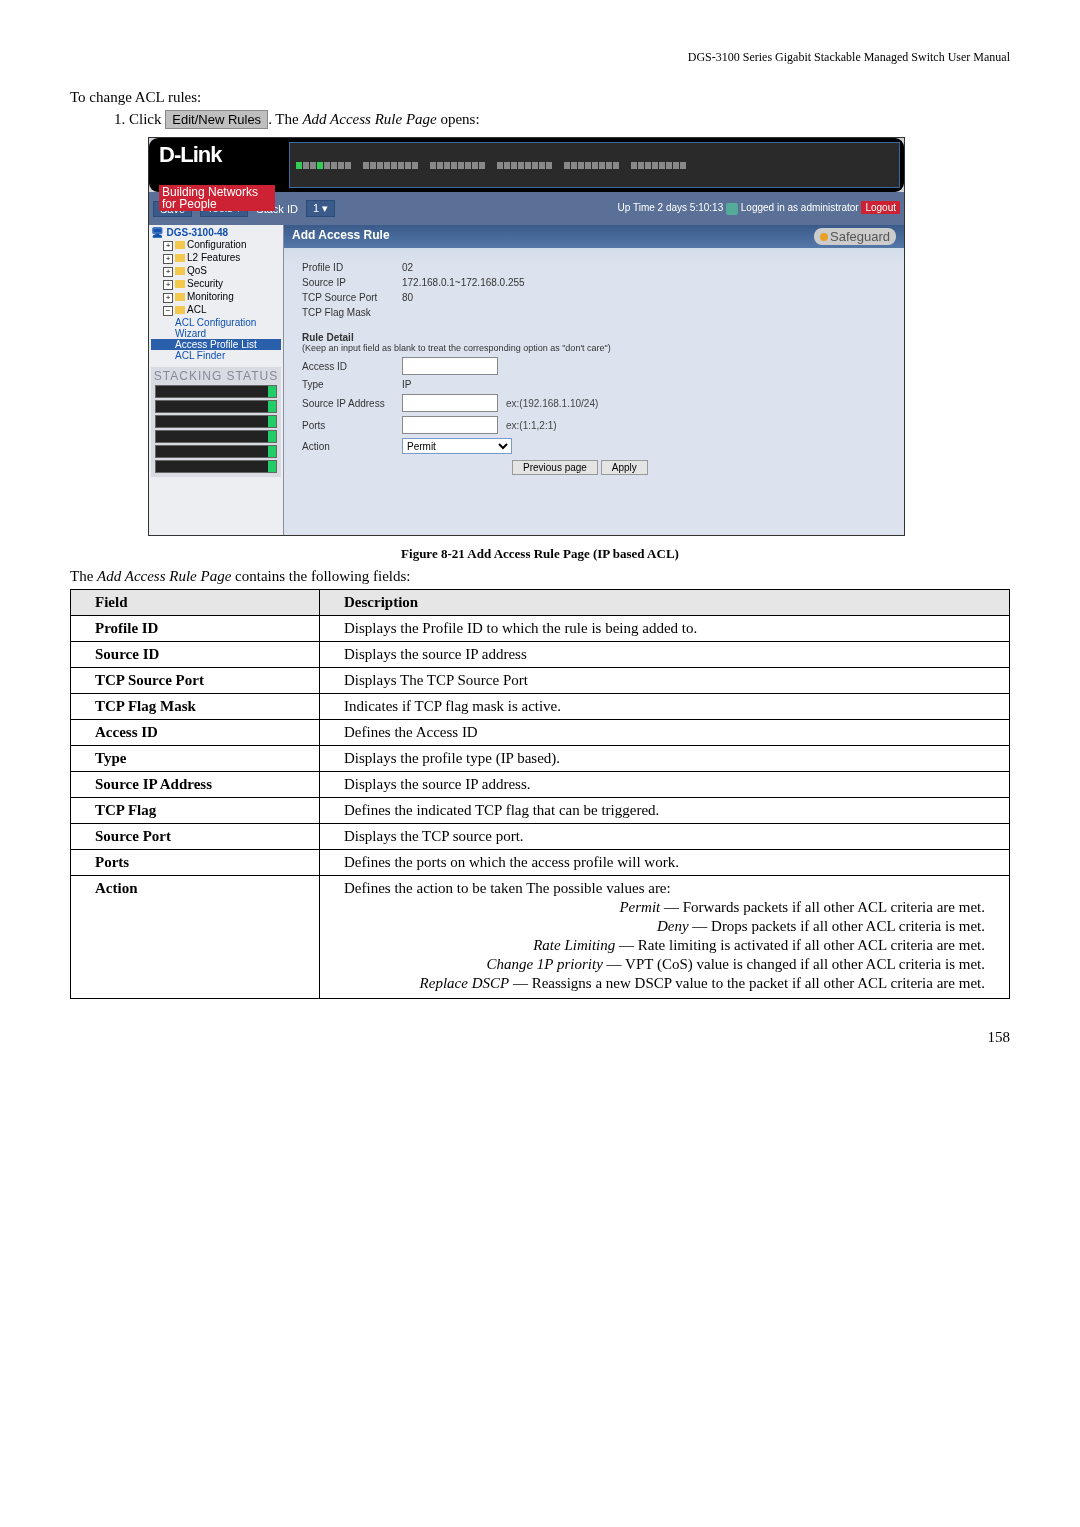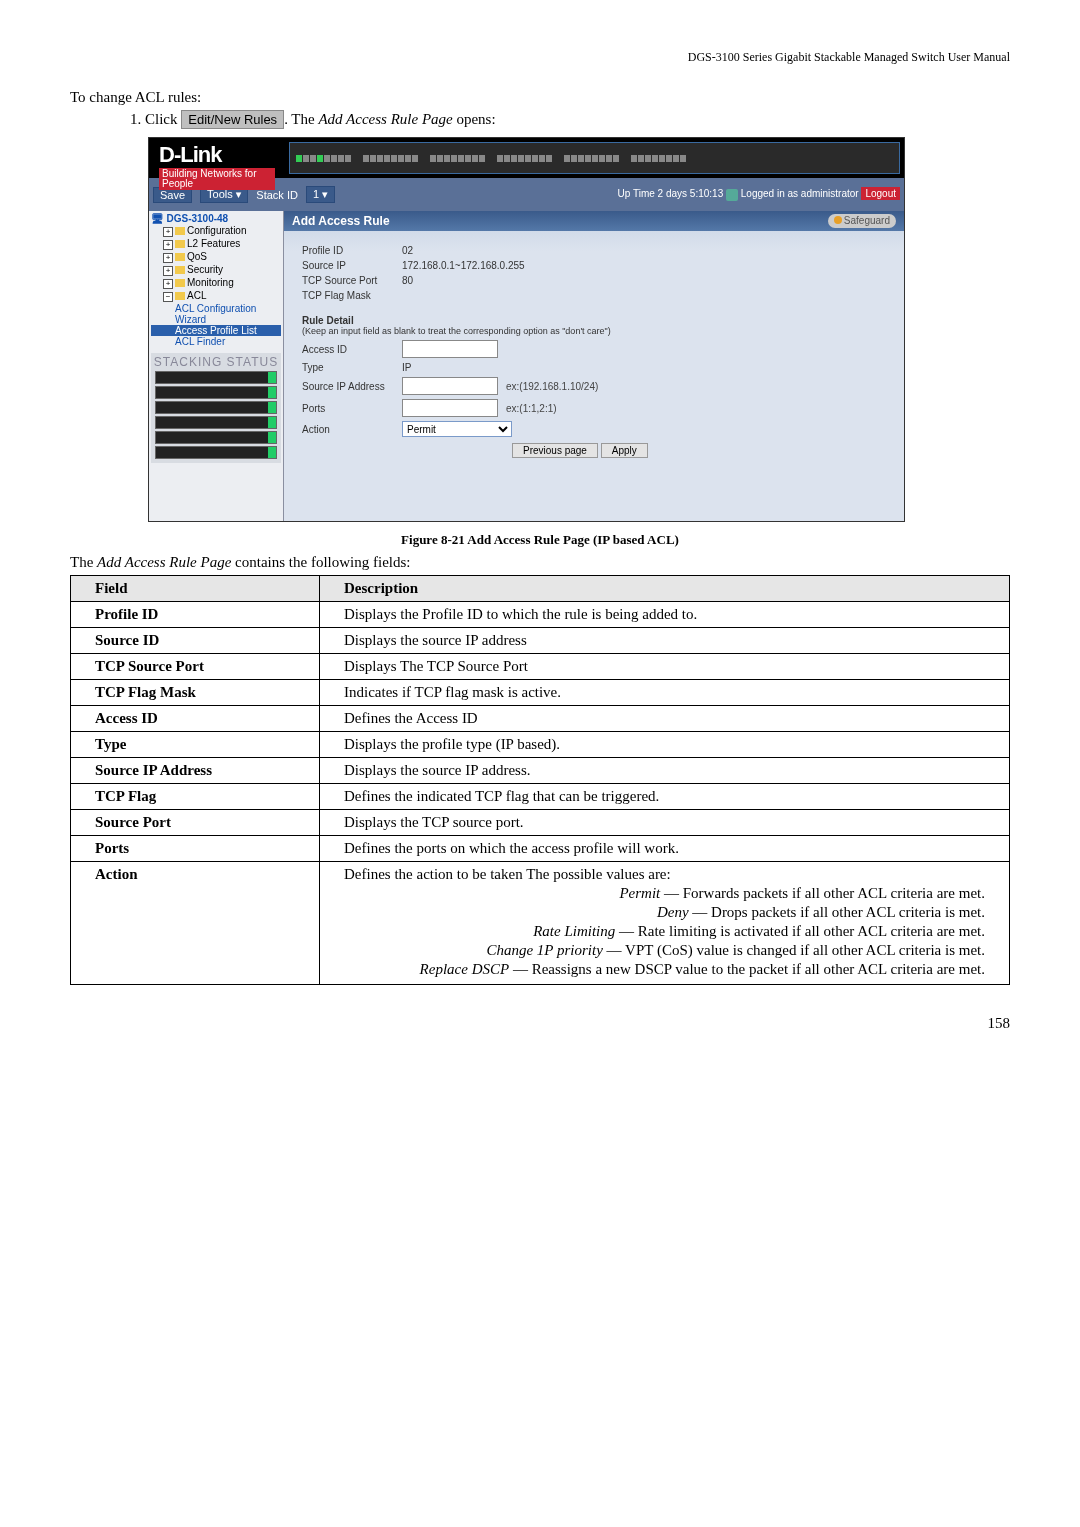--- a/index.html
+++ b/index.html
@@ -13,21 +13,21 @@
   }
   .header-right {
     text-align: right;
     font-size: 12px;
     margin-bottom: 24px;
   }
   .body-text {
     margin: 4px 0;
   }
   .step-line {
-    margin-left: 60px;
+    margin-left: 44px;
   }
   .btn-gray {
     display: inline-block;
     background: #bfbfbf;
     padding: 1px 6px;
     font-family: Arial, sans-serif;
     font-size: 13px;
     border: 1px solid #888;
   }
   .italic { font-style: italic; }
@@ -37,40 +37,41 @@
     width: 755px;
     margin: 8px 0 0 78px;
     border: 1px solid #333;
     font-family: Arial, Helvetica, sans-serif;
     font-size: 10px;
     background: #cfd3d9;
   }
   .shot-header {
     display: flex;
     background: #000;
-    height: 40px;
+    height: 54px;
     position: relative;
     color: #fff;
+    border-radius: 9px;
   }
   .dlink-logo {
     padding: 6px 10px;
     font-weight: bold;
     font-size: 22px;
     letter-spacing: -1px;
     line-height: 1;
   }
   .dlink-tag {
-    font-size: 10px;
+    font-size: 12px;
     font-weight: normal;
     letter-spacing: 0;
     display: block;
     background: #c23;
     padding: 1px 3px;
     width: 110px;
-    margin-top: 2px;
+    margin-top: 19px;
   }
   .port-strip {
     flex: 1;
     background: #2a2a2a;
     margin: 4px;
     border: 1px solid #3a6aa0;
     position: relative;
     display: flex;
     align-items: center;
     gap: 2px;
@@ -115,21 +116,21 @@
   }
   .title-bar {
     background: linear-gradient(#3a5a8a,#5478a8);
     color:#fff;
     font-weight:bold;
     font-size:12px;
     padding:3px 8px;
     display:flex;
     justify-content:space-between;
   }
-  .sg-badge{ background:#ccc; color:#555; font-size:10px; font-weight:normal; border-radius:8px; padding:1px 6px;}
+  .sg-badge{ background:#ccc; color:#555; font-size:13px; font-weight:normal; border-radius:8px; padding:1px 6px;}
   .sg-dot{display:inline-block;width:8px;height:8px;background:#e8a028;border-radius:4px;margin-right:2px;}
 
   .form-area { padding: 10px 18px; font-size:10px; color:#333;}
   .form-row { margin: 4px 0;}
   .lbl { display:inline-block; width:100px;}
   .sect-title{ font-weight:bold; margin-top:14px;}
   .hint{ font-size:9px; color:#333;}
   .input-sm{ width:90px; height:14px; border:1px solid #888; background:#fff; font-size:10px;}
   .select-sm{ width:110px; height:16px; border:1px solid #7a9ac9; background:#fff; font-size:10px;}
   .cb { margin:0 2px;}

